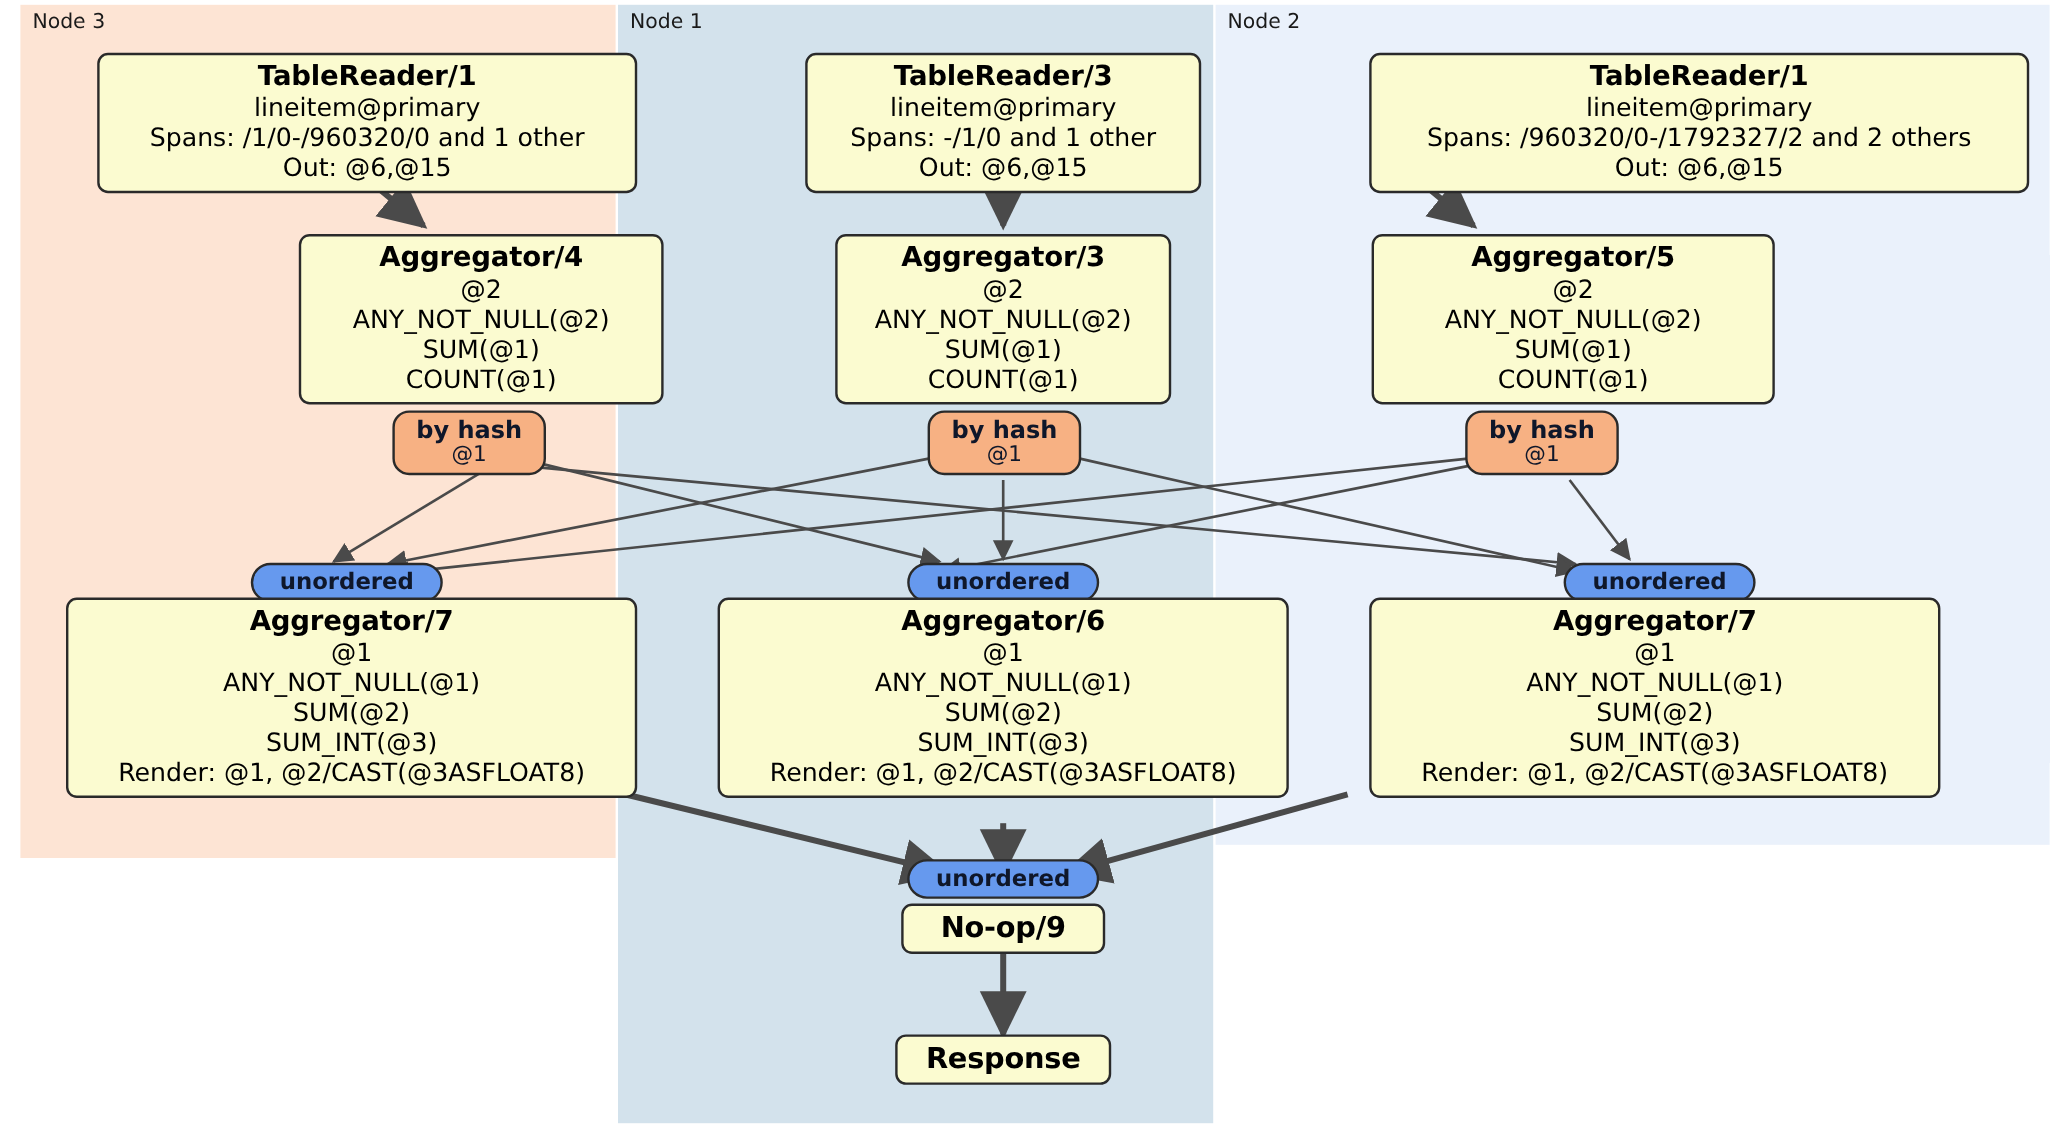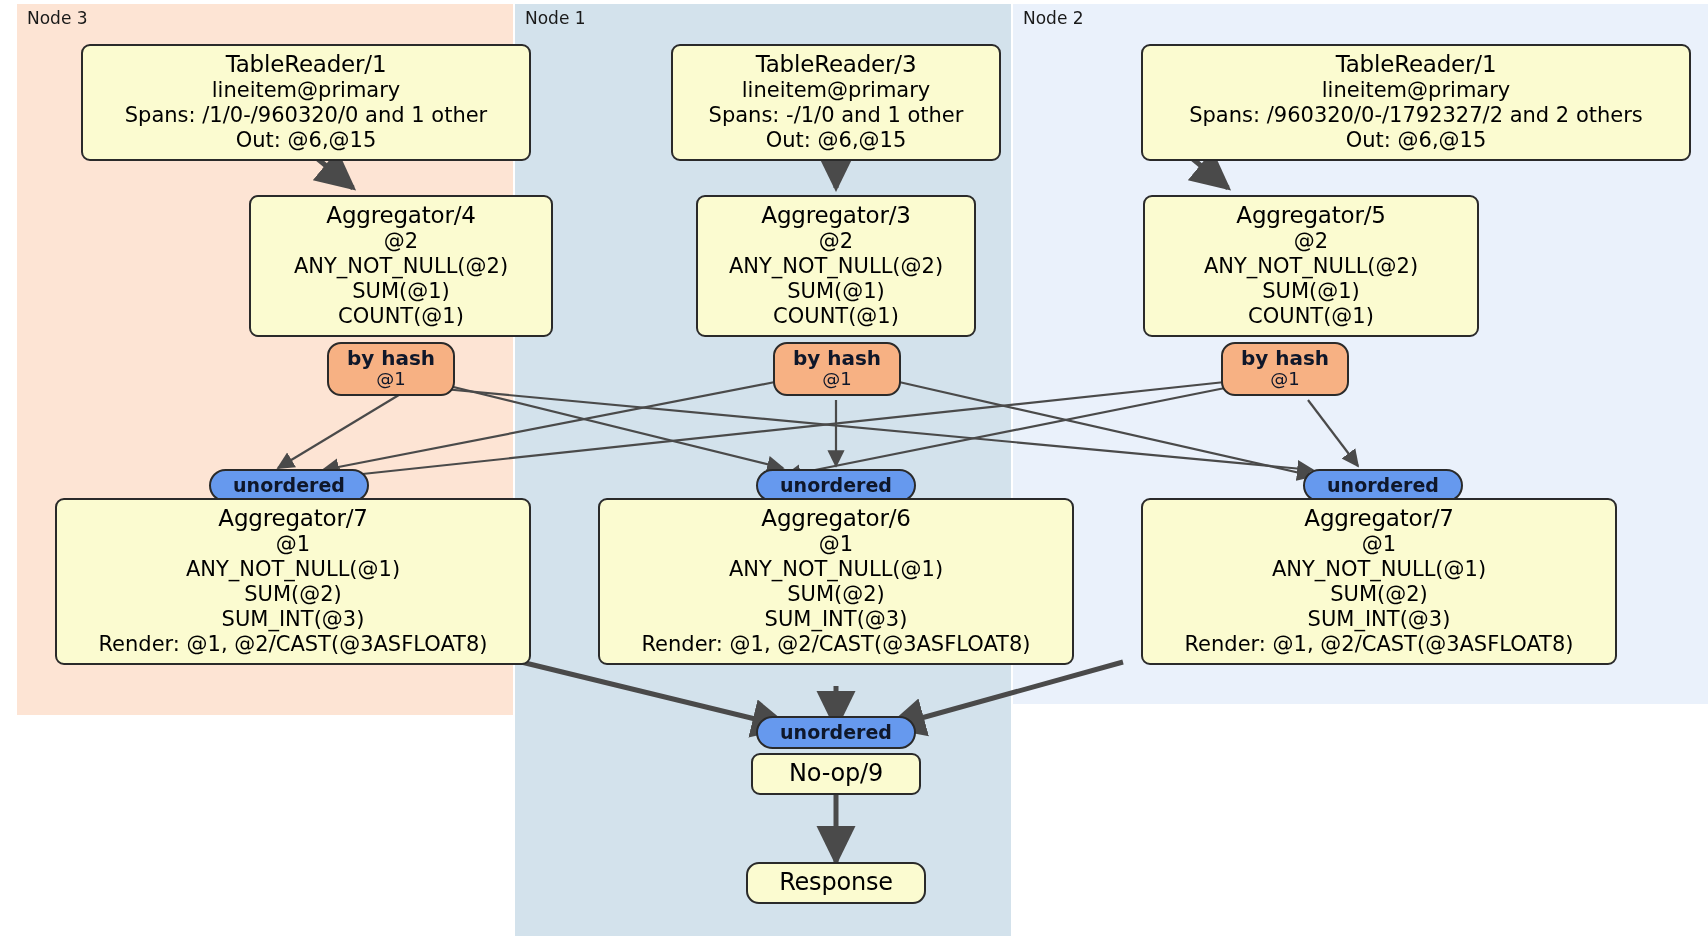--- a/index.html
+++ b/index.html
@@ -26,21 +26,21 @@
   .proc{
     position:absolute;box-sizing:border-box;
     background:#fbfbd0;
     border:2px solid #2a2a2a;
     border-radius:9px;
     text-align:center;
     padding:5px 8px 6px 8px;
     line-height:1.19;
     color:#000;
   }
-  .proc .ttl{font-weight:normal;font-size:23px;letter-spacing:-0.2px;white-space:nowrap;}
+  .proc .ttl{font-weight:bold;font-size:23px;letter-spacing:-0.2px;white-space:nowrap;}
   .proc .ln{font-size:21px;white-space:nowrap;}
   .proc.compact{padding:4px 14px 5px 14px;}
   .proc.compact .ttl{font-size:24px;}
 
   
   .badge{
     position:absolute;box-sizing:border-box;
     border:2px solid #2a2a2a;
     text-align:center;color:#0f172a;
     line-height:1.12;
@@ -212,17 +212,17 @@
   </div>
 
   <div class="badge unord" style="left:743px;top:716px;width:160px;">
     <div class="b1">unordered</div>
   </div>
 
   <div class="proc compact" style="left:738px;top:753px;width:170px;">
     <div class="ttl">No-op/9</div>
   </div>
 
-  <div class="proc compact" style="left:733px;top:862px;width:180px;border-radius:13px;">
+  <div class="proc compact" style="left:733px;top:862px;width:180px;">
     <div class="ttl">Response</div>
   </div>
 
 </div>
 
 </body></html>

